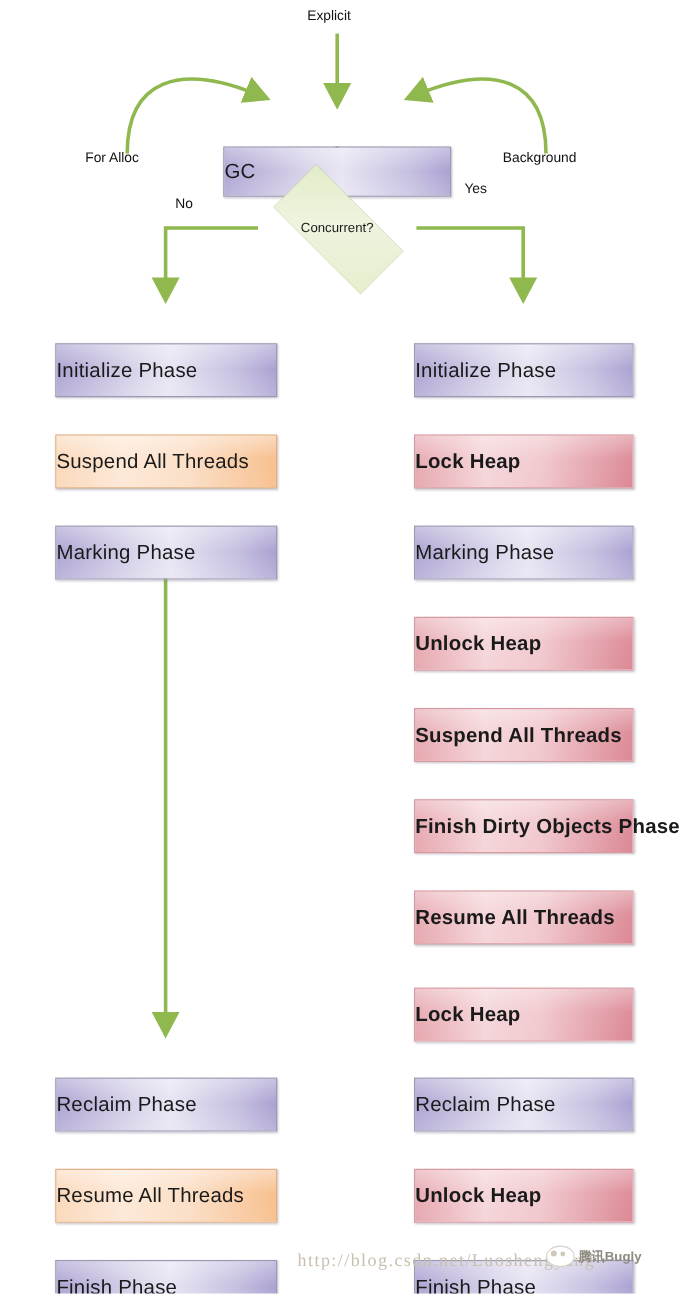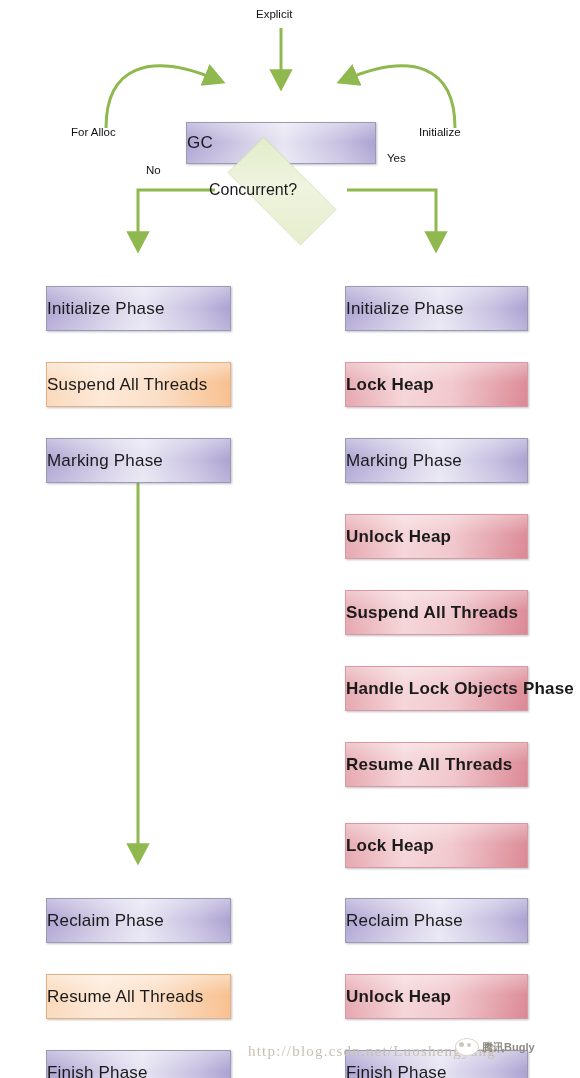--- a/index.html
+++ b/index.html
@@ -43,22 +43,22 @@
   .n-red{
     border-color:#d89aa2;
     background:
       linear-gradient(180deg, rgba(255,255,255,.40) 0%, rgba(255,255,255,.10) 45%, rgba(255,255,255,.06) 100%),
       linear-gradient(90deg,#e5a3ab 0%, #f4d3d7 32%, #f0c4ca 58%, #d9818e 100%);
     font-weight: bold;
   }
 
   .diamond{
     position:absolute;
-    display:flex;align-items:center;
-    font-size:16px;color:#1a1a1a;
+    display:flex;align-items:center;justify-content:center;
+    font-size:11px;color:#1a1a1a;
   }
   .diamond .dshape{
     position:absolute;left:0;top:0;width:100%;height:100%;
     background:linear-gradient(135deg,#e2ecc8 0%,#eef4df 45%,#e6eecd 100%);
     border:1px solid #c8d8a8;
     transform:rotate(45deg) scale(.707);
     box-shadow:0 0 0 rgba(0,0,0,0);
   }
   .diamond .dlabel{position:relative;z-index:2;}
 
@@ -142,21 +142,21 @@
       <line x1="436" y1="827" x2="436" y2="854"></line>
       <line x1="436" y1="903" x2="436" y2="930"></line>
       <line x1="436" y1="979" x2="436" y2="1006"></line>
     </g>
   </svg>
 
   <div class="edge-label" style="left:256px;top:8px;">Explicit</div>
 
   <div class="edge-label" style="left:71px;top:126px;">For Alloc</div>
 
-  <div class="edge-label" style="left:419px;top:126px;">Initialize</div>
+  <div class="edge-label" style="left:419px;top:126px;">Background</div>
 
   <div class="node n-purple" style="left:186px;top:81px;width:190px;height:42px;">
     <span>GC</span>
   </div>
 
   <div class="diamond" style="left:209px;top:155px;width:144px;height:70px;">
     <span class="dshape"></span>
     <span class="dlabel">Concurrent?</span>
   </div>
 
@@ -192,21 +192,21 @@
   <div class="node n-purple" style="left:345px;top:397px;width:183px;height:45px;">
     <span>Marking Phase</span>
   </div>
   <div class="node n-red" style="left:345px;top:473px;width:183px;height:45px;">
     <span>Unlock Heap</span>
   </div>
   <div class="node n-red" style="left:345px;top:549px;width:183px;height:45px;">
     <span>Suspend All Threads</span>
   </div>
   <div class="node n-red" style="left:345px;top:625px;width:183px;height:45px;">
-    <span>Handle Lock Objects Phase</span>
+    <span>Finish Dirty Objects Phase</span>
   </div>
   <div class="node n-red" style="left:345px;top:701px;width:183px;height:45px;">
     <span>Resume All Threads</span>
   </div>
   <div class="node n-red" style="left:345px;top:782px;width:183px;height:45px;">
     <span>Lock Heap</span>
   </div>
   <div class="node n-purple" style="left:345px;top:857px;width:183px;height:45px;">
     <span>Reclaim Phase</span>
   </div>

